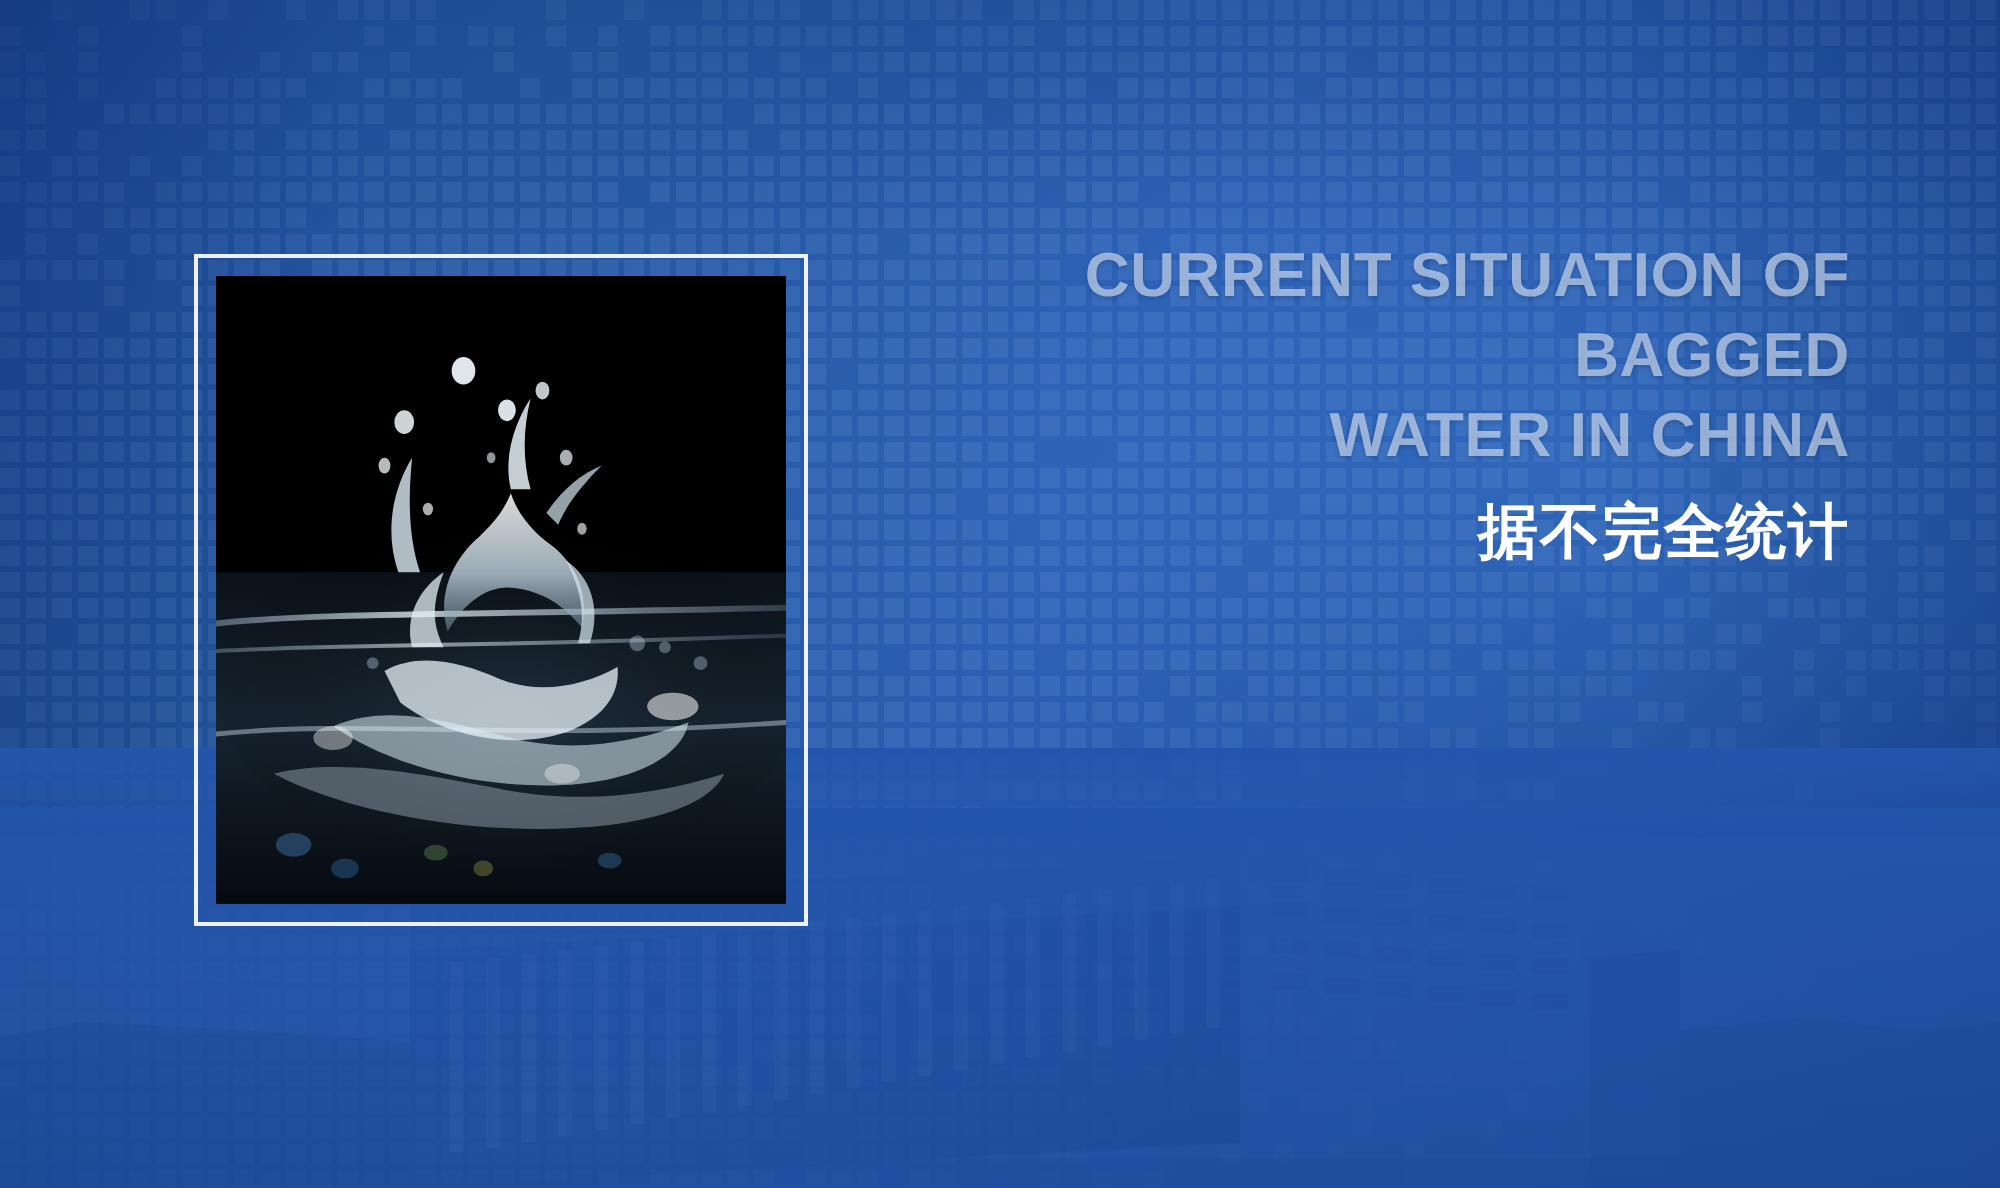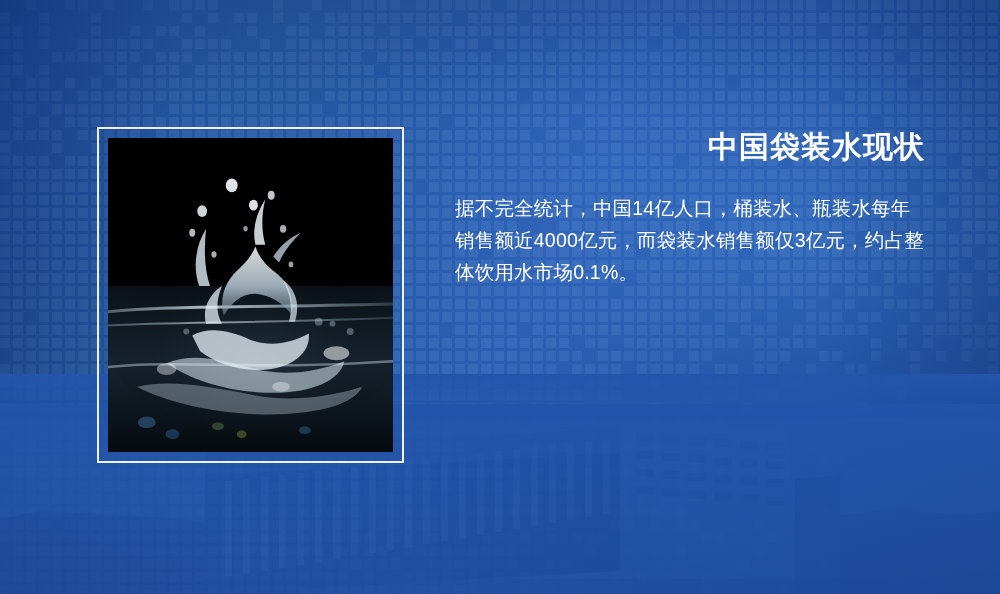--- a/index.html
+++ b/index.html
@@ -3074,17 +3074,20 @@
           <ellipse cx="112" cy="292" rx="6" ry="4" fill="#54764a"></ellipse>
           <ellipse cx="136" cy="300" rx="5" ry="4" fill="#7a7b3c"></ellipse>
           <ellipse cx="200" cy="296" rx="6" ry="4" fill="#2f5f8f"></ellipse>
         </g>
         <rect x="0" y="0" width="290" height="318" fill="none"></rect>
       </svg>
     </div>
   </div>
 
   <div class="content">
-    <h2 class="title-cn">中国袋装水现状</h2>
-    <p class="body-text first">据不完全统计，中国14亿人口，桶装水、瓶装水每年销售额近4000亿元，而袋装水销售额仅3亿元，约占整体饮用水市场0.1%。</p>
+    <h1 class="title-en">
+      <span>CURRENT SITUATION OF BAGGED</span><br>
+      <span>WATER IN CHINA</span>
+    </h1>
+    <h2 class="title-cn">据不完全统计</h2>
   </div>
 
 </div>
 
 </body></html>

